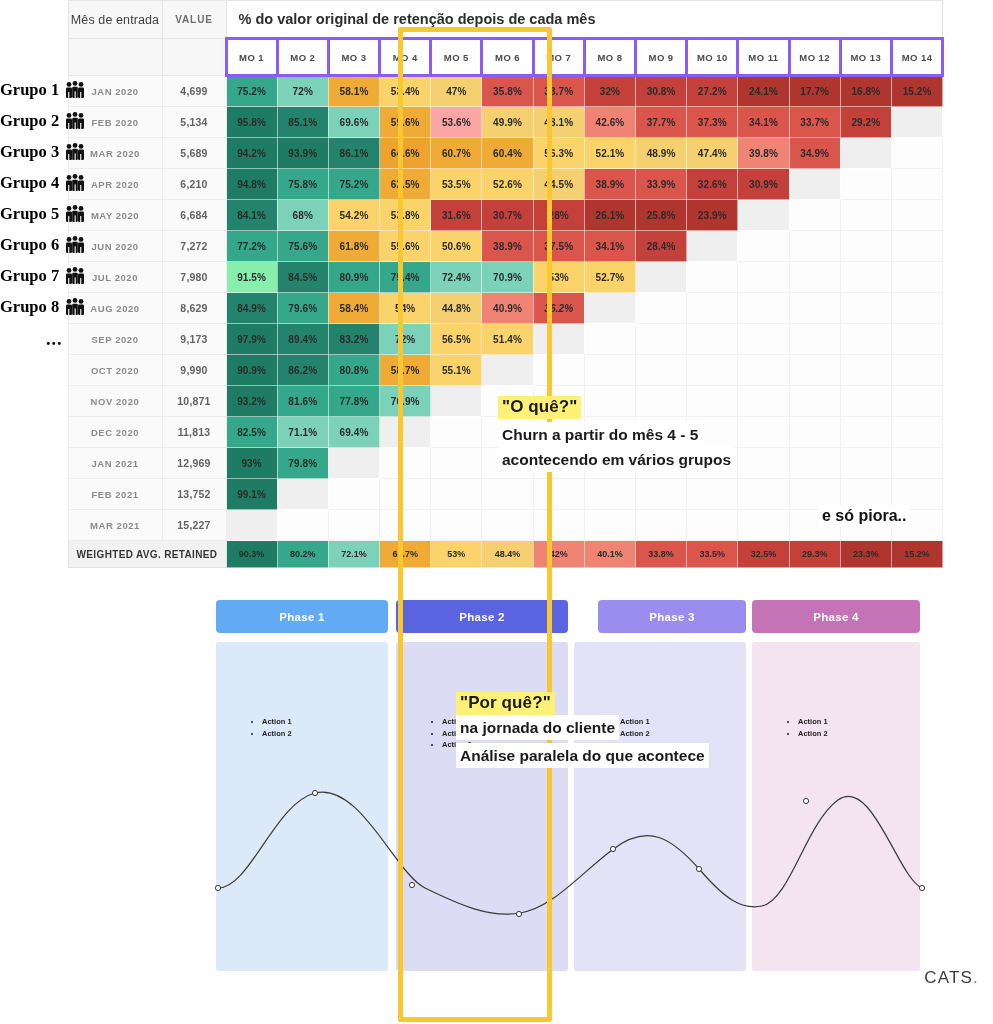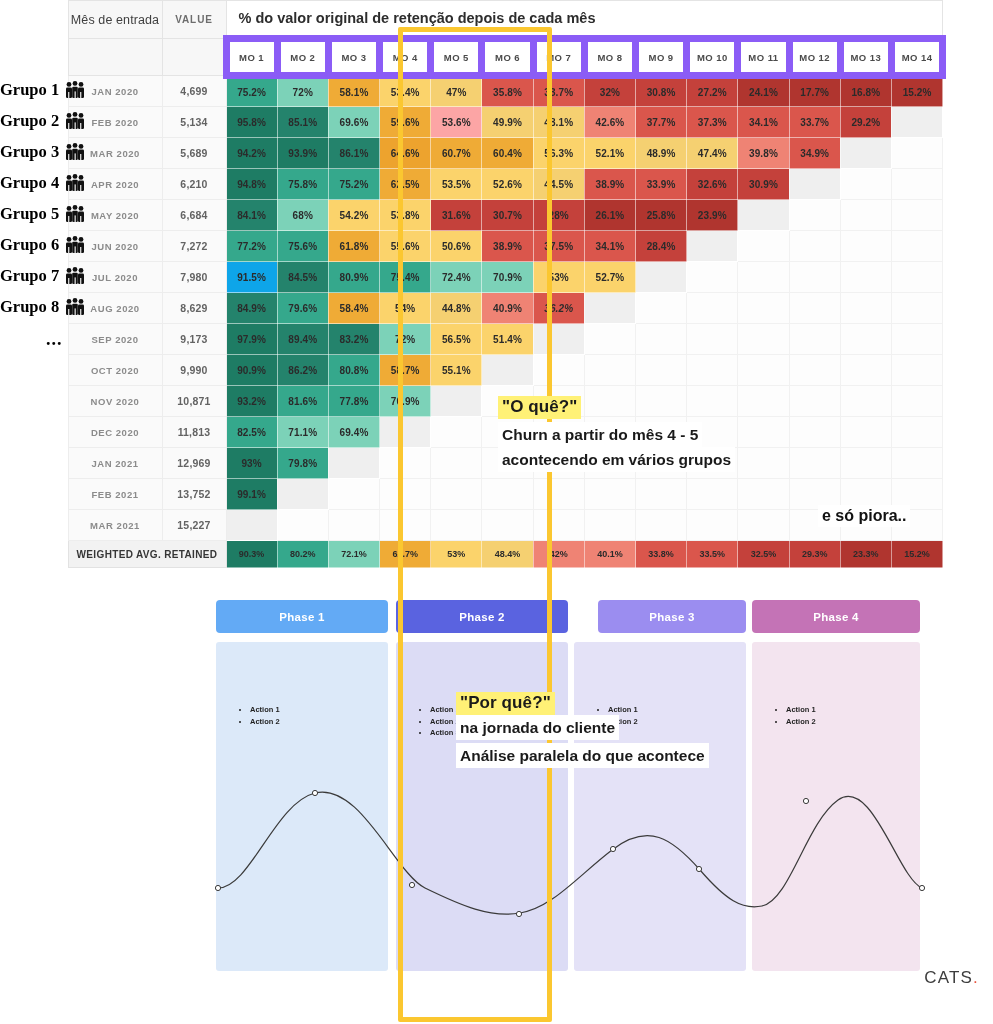--- a/index.html
+++ b/index.html
@@ -52,21 +52,21 @@
     padding-left: 12px;
     font-size: 14.5px;
     color: #2d2d2d;
     height: 38px;
     vertical-align: middle;
   }
 
   
   .hdr-mo {
     background: #ffffff;
-    border: 7px solid #8b5cf6;
+    border: 3px solid #8b5cf6;
     text-align: center;
     vertical-align: middle;
     height: 37px;
     font-size: 9.5px;
     font-weight: 700;
     color: #4a4a4a;
     letter-spacing: .45px;
   }
   .hdr-sub-blank { background: #f7f7f7; border: 1px solid #e4e4e4; height: 37px; }
   .hdr-sub-white { background: #ffffff; border: none; }
@@ -196,21 +196,21 @@
   }
   .phase-body {
     margin-top: 9px;
     border-radius: 3px;
     height: 329px;
     position: relative;
   }
   .phase-body .actions {
     position: absolute;
     left: 22px; top: 62px;
-    margin: 0; padding-left: 12px;
+    margin: 12px; padding-left: 12px;
     font-size: 7.5px; font-weight: 700; color: #1f1f1f;
     line-height: 11.5px;
   }
   .phase-body .actions li { list-style: disc; }
 
   .chart-svg { position: absolute; left: 0; top: 0; z-index: 20; pointer-events:none; }
 
   #cats-logo {
     position: absolute; right: 14px; bottom: 36px;
     font-size: 17px; color: #3d3d3d; letter-spacing: 1.2px;
@@ -451,21 +451,21 @@
                 <circle cx="17" cy="3.4" r="2.4" fill="#111"></circle>
                 <rect x="2" y="6.6" width="6" height="10.4" rx="1.3" fill="#111"></rect>
                 <rect x="8.2" y="5.8" width="5.6" height="11.2" rx="1.3" fill="#111"></rect>
                 <rect x="14" y="6.6" width="6" height="10.4" rx="1.3" fill="#111"></rect>
                 <rect x="4.2" y="11" width="1.1" height="6" fill="#fff"></rect>
                 <rect x="10.6" y="10.4" width="1.1" height="6.6" fill="#fff"></rect>
                 <rect x="16.2" y="11" width="1.1" height="6" fill="#fff"></rect>
               </svg></span></td>
           <td class="month-cell">JUL 2020</td>
           <td class="value-cell">7,980</td>
-          <td class="cell" style="background: #0ea5e9;">91.5%</td>
+          <td class="cell" style="background: #86efac;">91.5%</td>
           <td class="cell" style="background: rgb(36, 131, 108);">84.5%</td>
           <td class="cell" style="background: rgb(53, 168, 140);">80.9%</td>
           <td class="cell" style="background: rgb(53, 168, 140);">75.4%</td>
           <td class="cell" style="background: rgb(124, 210, 184);">72.4%</td>
           <td class="cell" style="background: rgb(124, 210, 184);">70.9%</td>
           <td class="cell" style="background: rgb(251, 211, 107);">53%</td>
           <td class="cell" style="background: rgb(251, 211, 107);">52.7%</td>
           <td class="cell empty-dark"></td>
           <td class="cell empty-light"></td>
           <td class="cell empty-light"></td>

